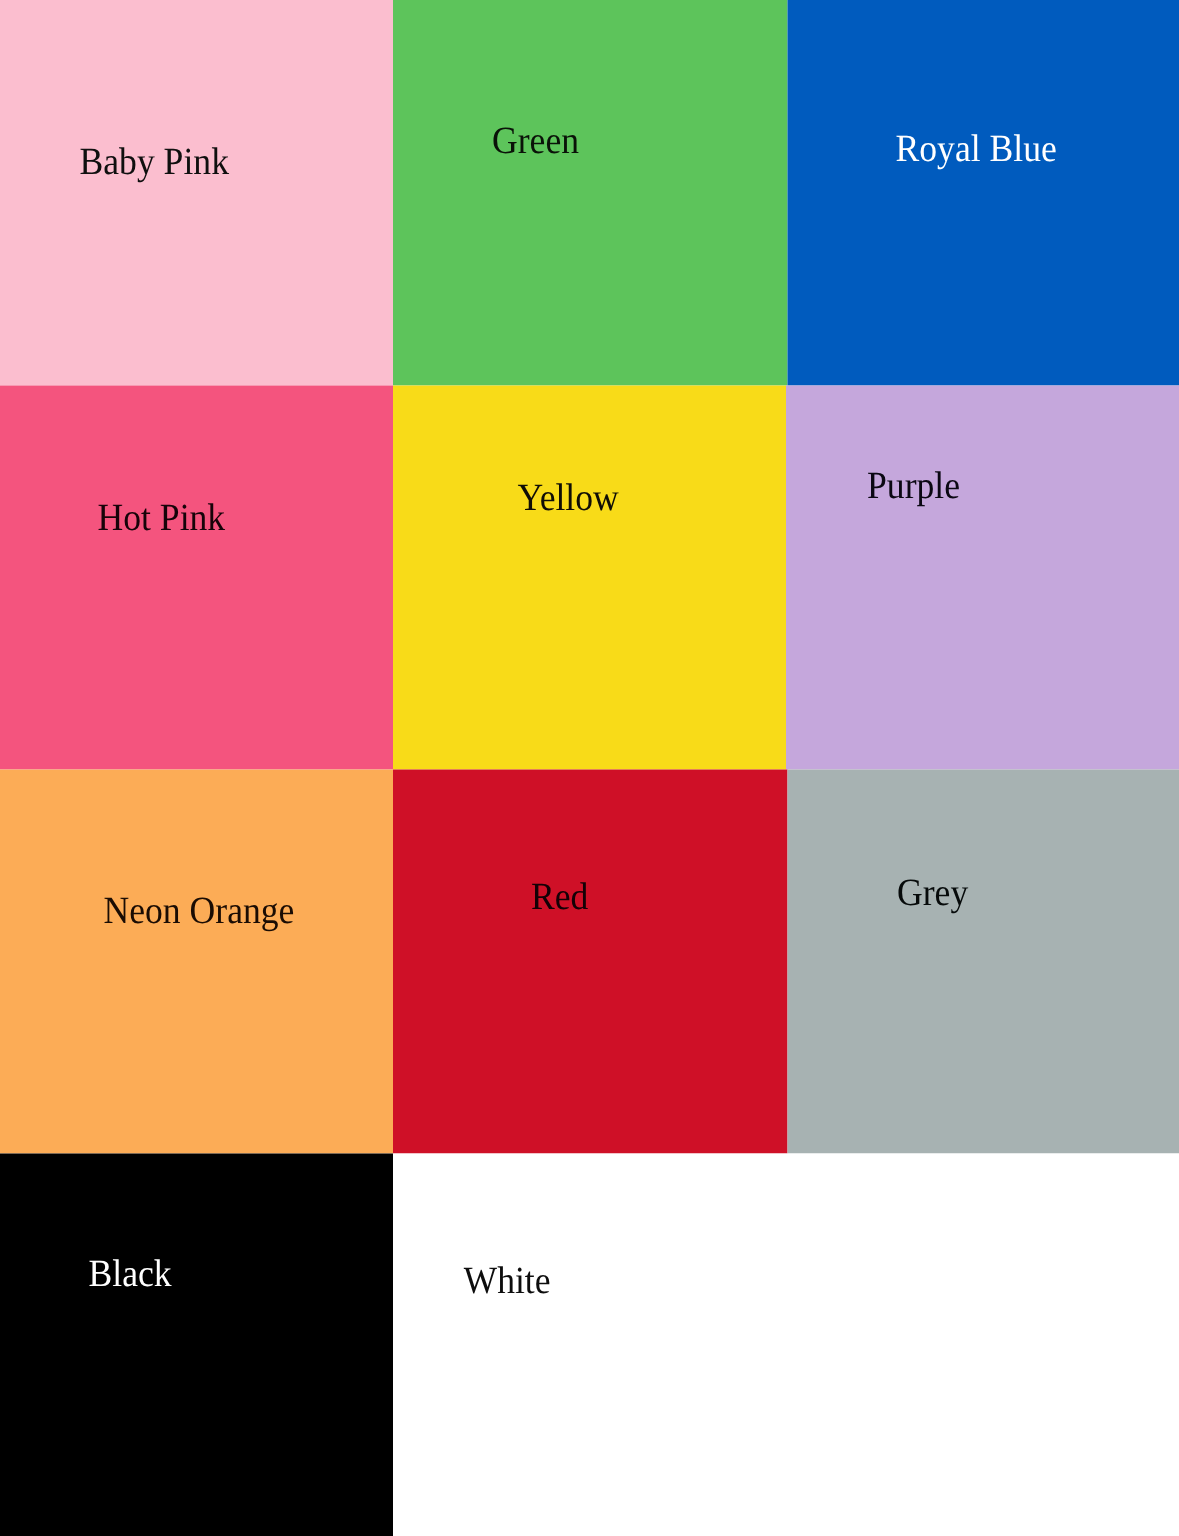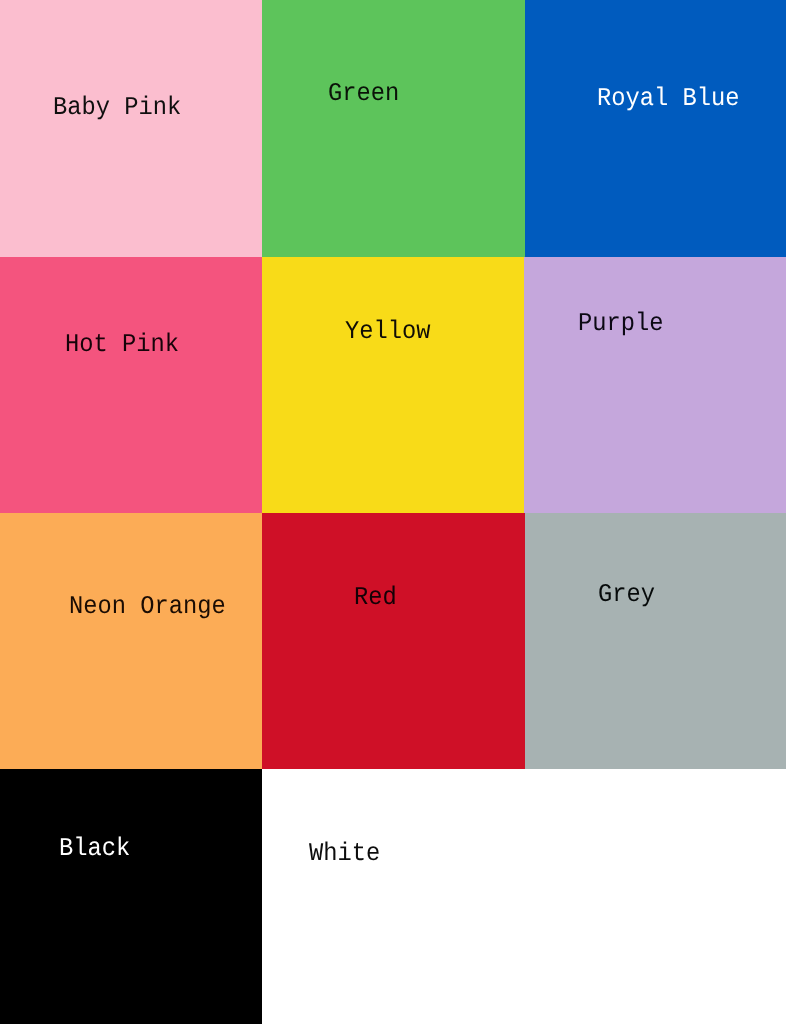--- a/index.html
+++ b/index.html
@@ -8,21 +8,21 @@
     padding: 0;
     width: 786px;
     height: 1024px;
     overflow: hidden;
     background: #ffffff;
   }
   #swatch-board {
     position: relative;
     width: 786px;
     height: 756px;
-    font-family: Liberation Mono, monospace;
+    font-family: Liberation Serif, serif;
     -webkit-font-smoothing: antialiased;
     text-rendering: geometricPrecision;
   }
   .swatch {
     position: absolute;
     box-sizing: border-box;
   }
   .swatch-label {
     position: absolute;
     font-size: 25.6px;

